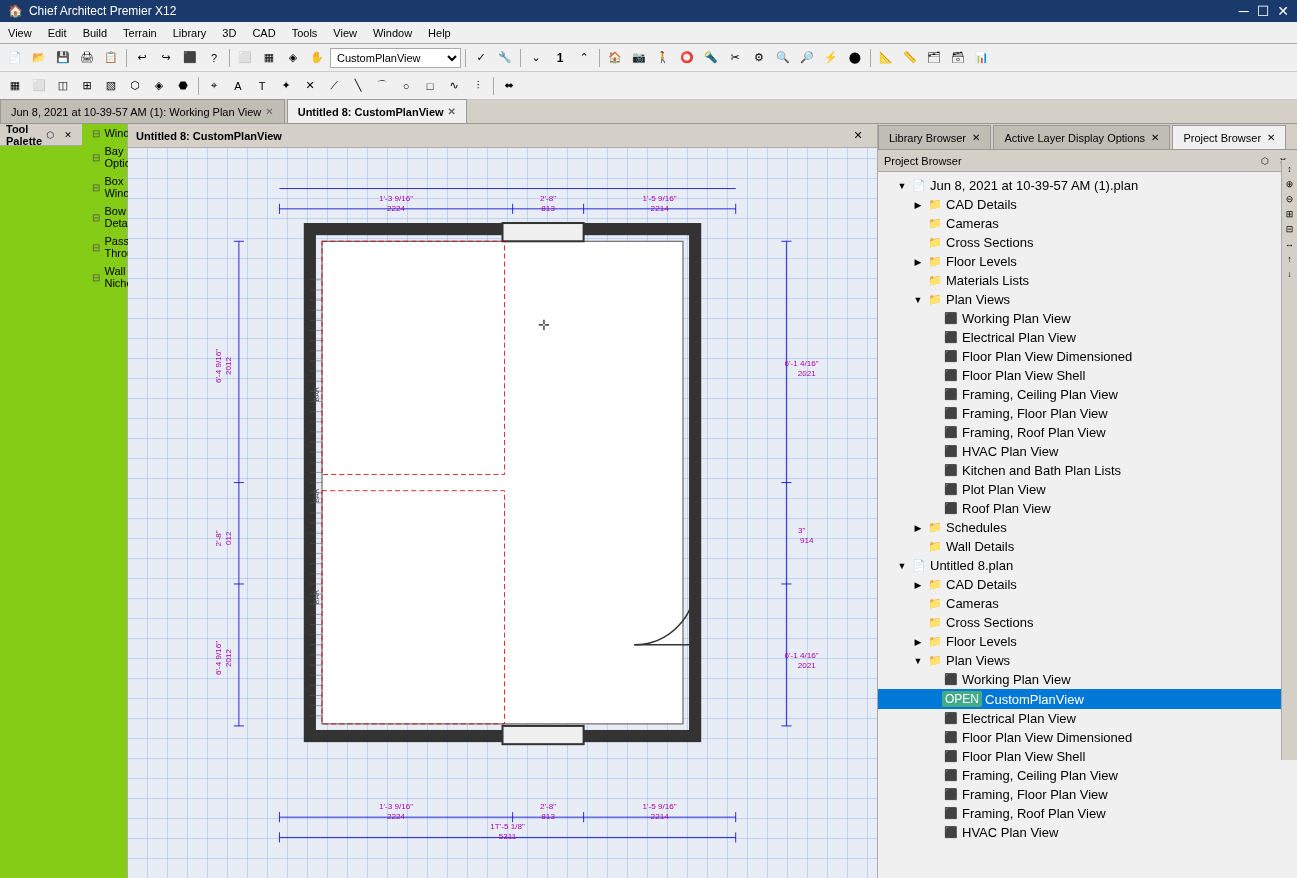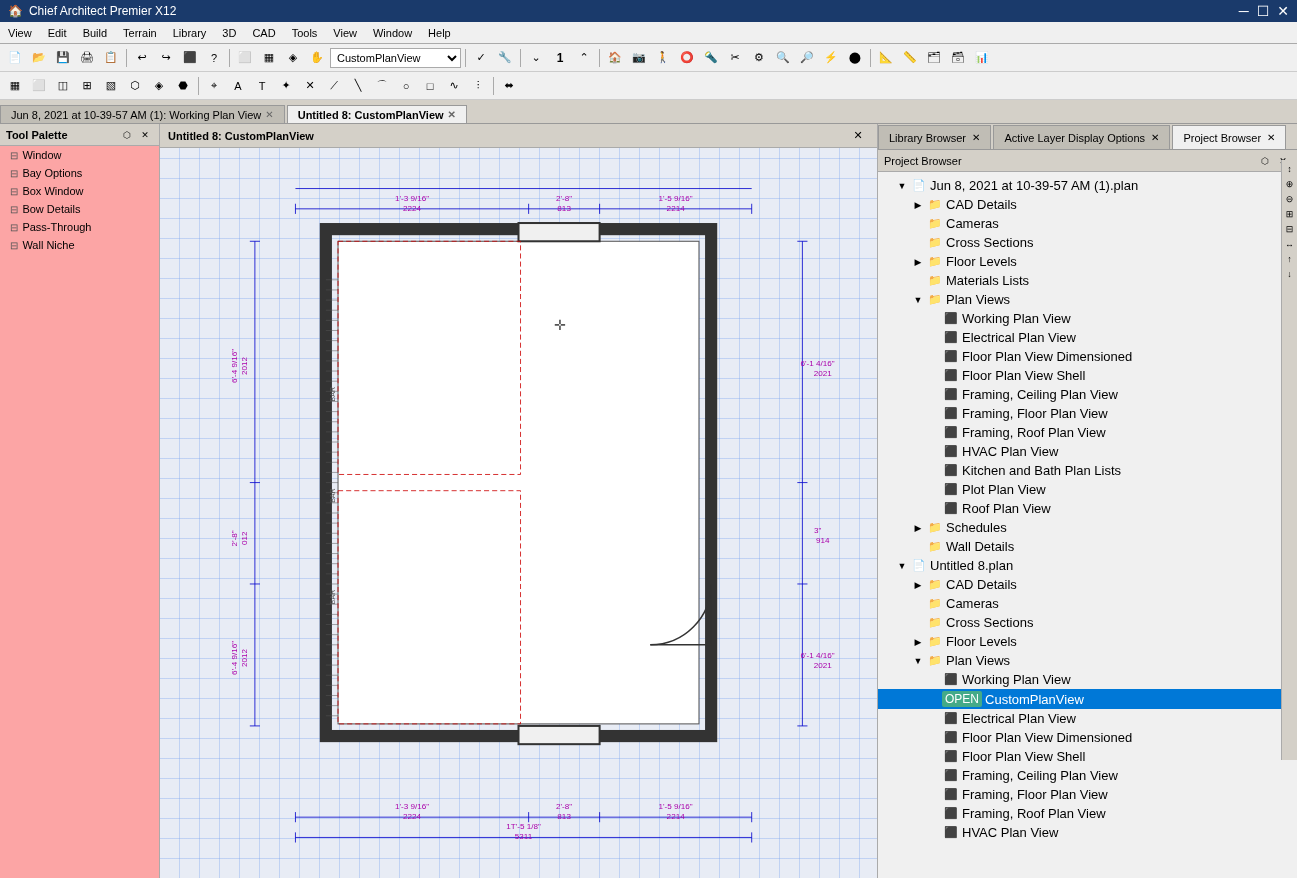--- a/index.html
+++ b/index.html
@@ -16,29 +16,29 @@
     .menu-item { padding: 2px 8px; cursor: pointer; font-size: 11px; }
 
     
     .toolbar { height: 28px; background: #f0f0f0; border-bottom: 1px solid #ccc; display: flex; align-items: center; padding: 0 4px; gap: 2px; flex-wrap: nowrap; overflow: hidden; }
     .tb-btn { width: 22px; height: 22px; border: 1px solid transparent; background: none; cursor: pointer; display: flex; align-items: center; justify-content: center; font-size: 11px; border-radius: 2px; }
     .tb-sep { width: 1px; height: 18px; background: #aaa; margin: 0 2px; }
     .tb-dropdown { height: 20px; font-size: 11px; border: 1px solid #aaa; background: white; padding: 0 2px; min-width: 130px; }
 
     
     #tabbar { height: 24px; background: #d4d0c8; display: flex; align-items: flex-end; border-bottom: 1px solid #999; }
-    .tab { height: 18px; padding: 0 10px; background: #c0bdb5; border: 1px solid #999; border-bottom: none; cursor: pointer; display: flex; align-items: center; gap: 4px; font-size: 11px; margin-right: 2px; }
+    .tab { height: 24px; padding: 0 10px; background: #c0bdb5; border: 1px solid #999; border-bottom: none; cursor: pointer; display: flex; align-items: center; gap: 4px; font-size: 11px; margin-right: 2px; }
     .tab.active { background: #f0f0f0; font-weight: bold; }
     .tab-close { font-size: 10px; cursor: pointer; color: #666; }
 
     
     #main { display: flex; height: calc(878px - 22px - 22px - 28px - 28px - 24px); }
 
     
-    #tool-palette { width: 160px; background: #fca5a5; border-right: 1px solid #aaa; display: flex; flex-direction: column; }
+    #tool-palette { width: 128px; background: #84cc16; border-right: 1px solid #aaa; display: flex; flex-direction: row; }
     #tool-palette-header { height: 22px; background: #d4d0c8; border-bottom: 1px solid #aaa; display: flex; align-items: center; justify-content: space-between; padding: 0 6px; font-size: 11px; font-weight: bold; }
     #tool-palette-header-btns { display: flex; gap: 2px; }
     .palette-item { padding: 3px 10px; cursor: pointer; font-size: 11px; display: flex; align-items: center; gap: 4px; }
     .palette-icon { font-size: 10px; color: #555; }
 
     
     #canvas-area { flex: 1; background: #d4d0c8; display: flex; flex-direction: column; overflow: hidden; position: relative; }
     #canvas-header { height: 24px; background: #d4d0c8; border-bottom: 1px solid #aaa; display: flex; align-items: center; padding: 0 8px; font-size: 11px; font-weight: bold; }
     #canvas { flex: 1; background: #e8ecf0; overflow: hidden; position: relative; }
     .canvas-inner { width: 100%; height: 100%; background: 

